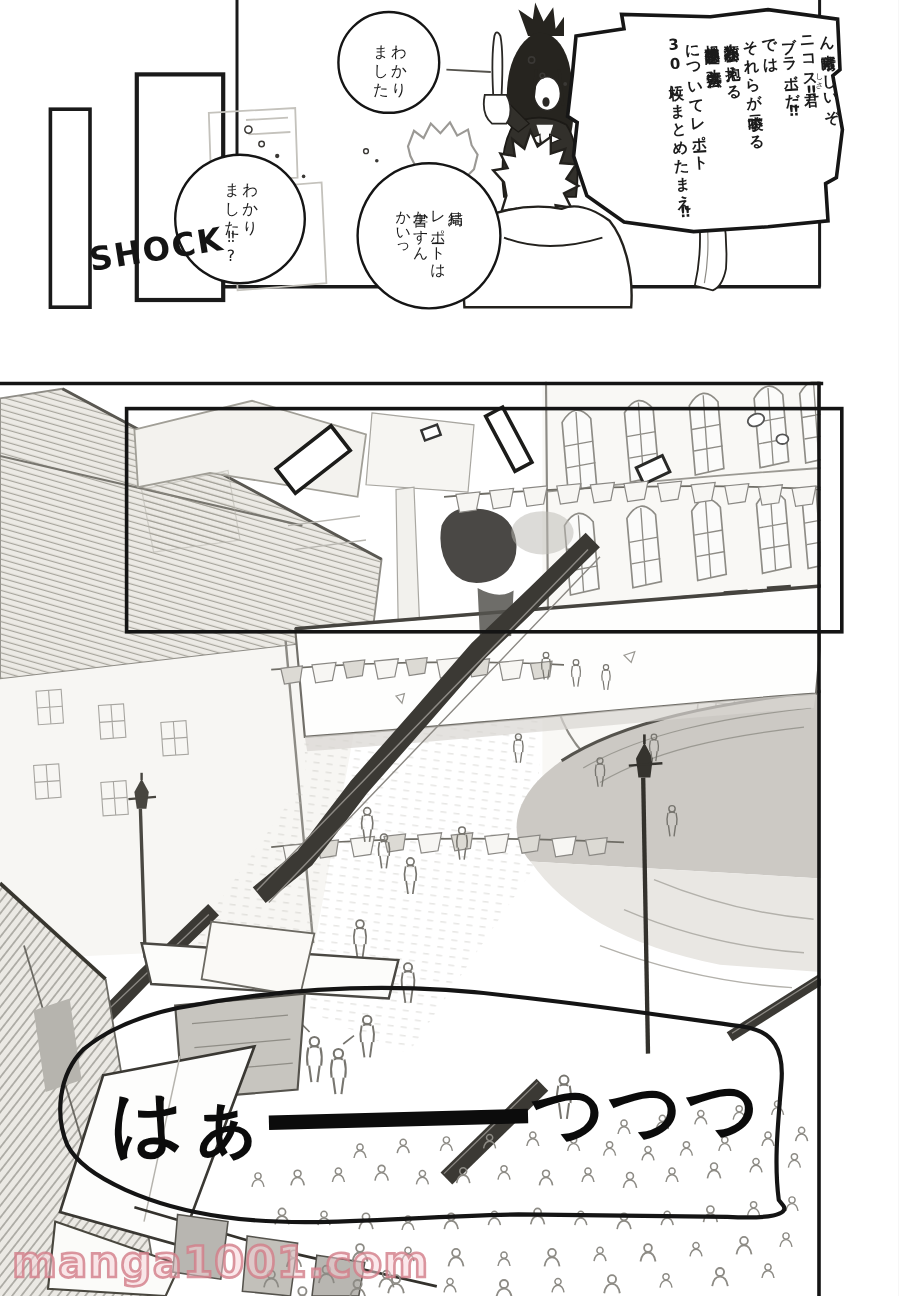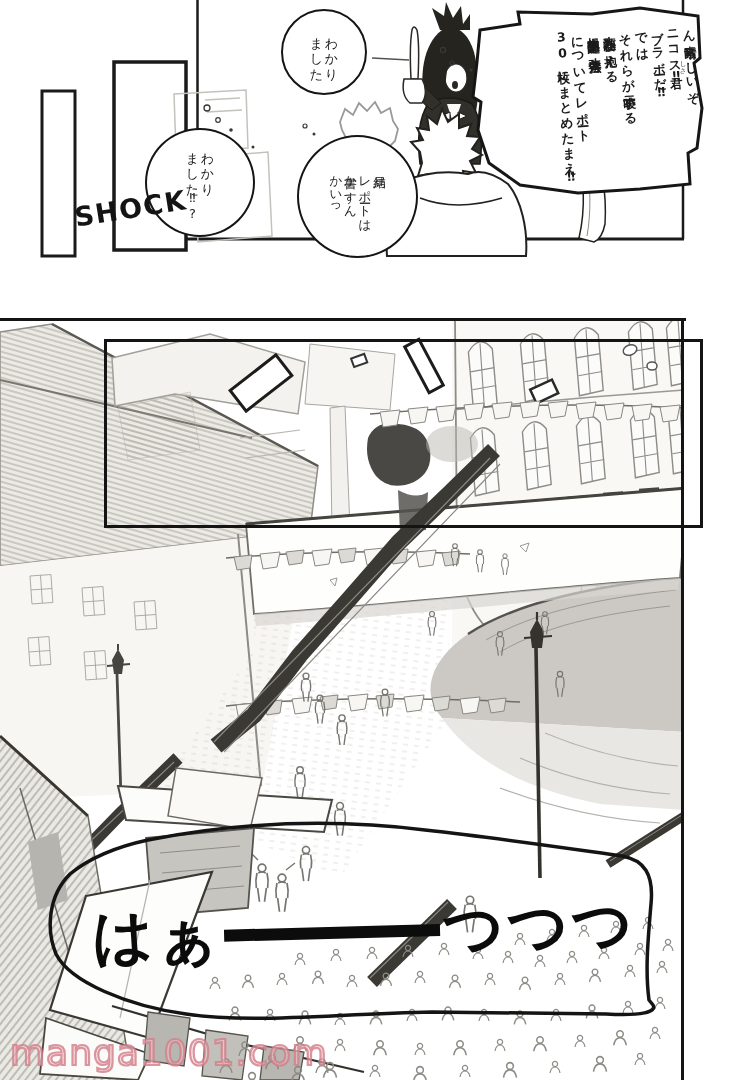--- a/index.html
+++ b/index.html
@@ -23,21 +23,21 @@
       writing-mode:vertical-rl;text-orientation:upright;letter-spacing:0;color:#333;}
   #sfx-shock{position:absolute;left:74px;top:193px;transform:rotate(-9deg);
       font-size:27px;font-weight:900;letter-spacing:1.5px;color:#141414;}
   #inner-frame{position:absolute;left:104px;top:339px;width:593px;height:183px;
       border:3px solid #141414;background:transparent;}
   #sigh-text{position:absolute;left:92px;top:898px;transform:rotate(-1.5deg);
       display:flex;align-items:center;color:#0b0b0b;}
   #sigh-text .big{font-size:60px;font-weight:900;letter-spacing:3px;line-height:64px;}
   #sigh-bar{display:inline-block;width:216px;height:12px;background:#0c0c0c;
       margin:0 3px;transform:translateY(2px);}
-  #watermark{position:absolute;left:10px;top:1032px;font-size:36px;font-weight:400;
+  #watermark{position:absolute;left:10px;top:1032px;font-size:36px;font-weight:700;
       letter-spacing:1px;color:rgba(247,210,215,0.5);
       -webkit-text-stroke:2.2px rgba(210,125,136,0.8);}
 </style>
 </head>
 <body>
 
 <div id="page">
 
   <svg width="749" height="318" viewBox="0 0 749 318">
 

